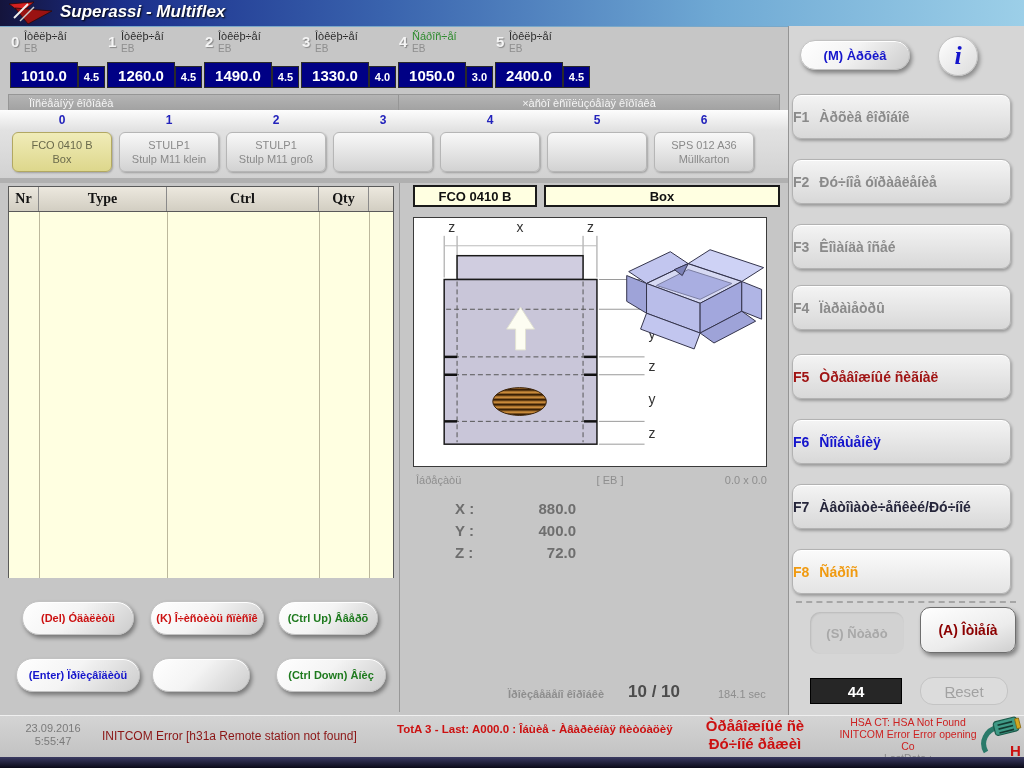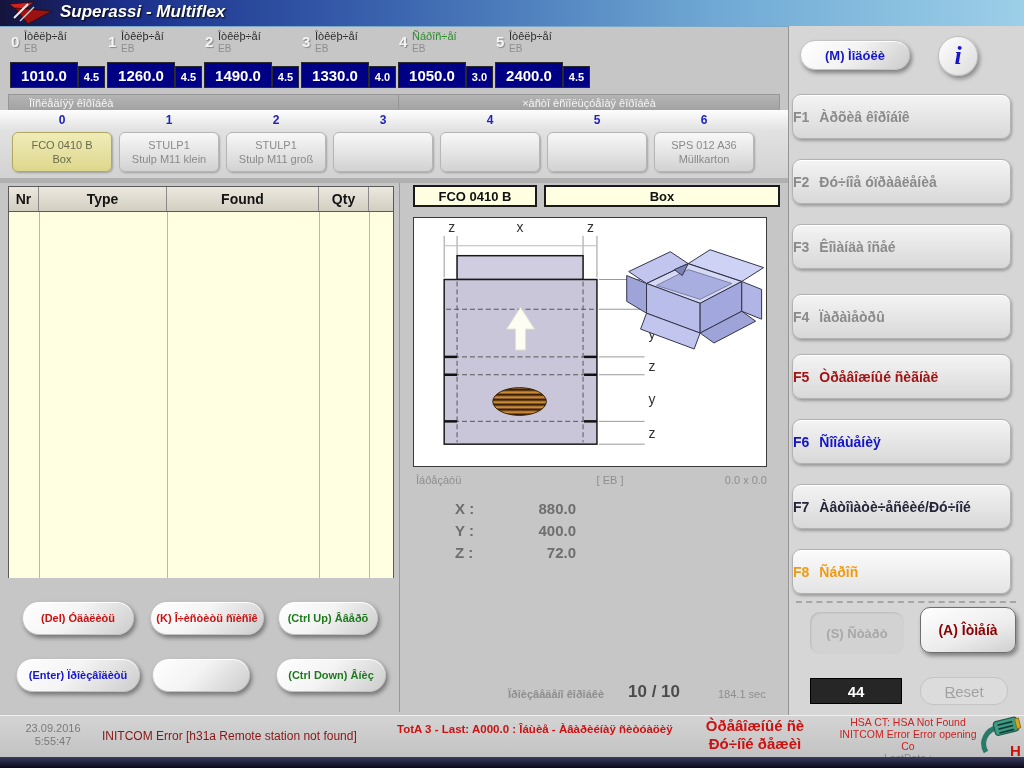--- a/index.html
+++ b/index.html
@@ -39,21 +39,21 @@
   .slotnum{position:absolute;top:3px;width:100px;text-align:center;color:#2222bb;font-weight:bold;font-size:12px;}
   #tabstrip{left:0;top:130px;width:788px;height:48px;background:linear-gradient(180deg,#e2e2e2,#d2d2d2);}
   .tab{position:absolute;top:2px;width:100px;height:40px;border-radius:6px;
     background:linear-gradient(180deg,#f8f8f8,#d2d2d2);border:1px solid #b6b6b6;
     box-shadow:1px 1px 2px rgba(0,0,0,.25);color:#8a8a8a;font-size:11px;
     display:flex;flex-direction:column;align-items:center;justify-content:center;gap:2px;box-sizing:border-box;}
   .tab.selected{background:linear-gradient(180deg,#f0ecb8,#ddd78c);color:#6a6a4c;border-color:#b2a862;}
   #undertab{left:0;top:178px;width:788px;height:5px;background:#b0b0b0;}
 
   
-  #listtable{left:8px;top:186px;width:386px;height:392px;border:1px solid #5a5a5a;box-sizing:border-box;background:#404040;}
+  #listtable{left:8px;top:186px;width:386px;height:392px;border:1px solid #5a5a5a;box-sizing:border-box;background:#404040;font-family:Liberation Serif, serif;}
   #thead{display:flex;height:24px;border-bottom:1px solid #5a5a5a;}
   .th{background:linear-gradient(180deg,#ece8de,#d2cec2);color:#141414;font-weight:bold;font-size:14px;
     display:flex;align-items:center;justify-content:center;border-right:1px solid #8a8a8a;box-sizing:border-box;}
   .th:last-child{border-right:none;}
   #tbody{position:relative;height:366px;background:#ffffe1;}
   .colline{position:absolute;top:0;bottom:0;width:1px;background:#bcb89c;}
 
   
   .pill{border-radius:17px;background:linear-gradient(135deg,#ffffff 0%,#f4f4f4 45%,#cccccc 100%);
     box-shadow:2px 3px 4px rgba(0,0,0,.4), inset 0 1px 0 #fff;border:1px solid #c2c2c2;
@@ -228,21 +228,21 @@
       <span>SPS 012 A36</span>
       <span>Müllkarton</span>
     </div>
   </div>
   <div class="abs" id="undertab"></div>
 
   <div class="abs" id="listtable">
     <div id="thead">
       <div class="th" style="width:30px">Nr</div>
       <div class="th" style="width:128px">Type</div>
-      <div class="th" style="width:152px">Found</div>
+      <div class="th" style="width:152px">Ctrl</div>
       <div class="th" style="width:50px">Qty</div>
       <div class="th" style="flex:1"></div>
     </div>
     <div id="tbody">
       <div class="colline" style="left:30px"></div>
       <div class="colline" style="left:158px"></div>
       <div class="colline" style="left:310px"></div>
       <div class="colline" style="left:360px"></div>
     </div>
   </div>
@@ -336,36 +336,36 @@
   <div class="abs dimrow" style="top:544px">
       <span class="dimlab">Z :</span>
       <span class="dimval">72.0</span>
     </div>
 
   <div class="abs" id="produced-label">Ïðîèçâåäåíî êîðîáêè</div>
   <div class="abs" id="produced-count">10 / 10</div>
   <div class="abs" id="produced-time">184.1 sec</div>
 
   <div class="abs" id="sidebar"></div>
-  <div class="abs pill" id="btn-modules">(M) Ìîäóëè</div>
+  <div class="abs pill" id="btn-modules">(M) Àðõèâ</div>
   <div class="abs" id="btn-info">i</div>
 
   <div class="abs fbtn" style="top:94px">
       <span class="fk">F1</span>
       <span>Àðõèâ êîðîáîê</span>
     </div>
   <div class="abs fbtn" style="top:159px">
       <span class="fk">F2</span>
       <span>Ðó÷íîå óïðàâëåíèå</span>
     </div>
   <div class="abs fbtn" style="top:224px">
       <span class="fk">F3</span>
       <span>Êîìàíäà îñåé</span>
     </div>
-  <div class="abs fbtn" style="top:294px">
+  <div class="abs fbtn" style="top:285px">
       <span class="fk">F4</span>
       <span>Ïàðàìåòðû</span>
     </div>
   <div class="abs fbtn" id="f5" style="top:354px">
       <span class="fk">F5</span>
       <span>Òðåâîæíûé ñèãíàë</span>
     </div>
   <div class="abs fbtn" id="f6" style="top:419px">
       <span class="fk">F6</span>
       <span>Ñîîáùåíèÿ</span>

